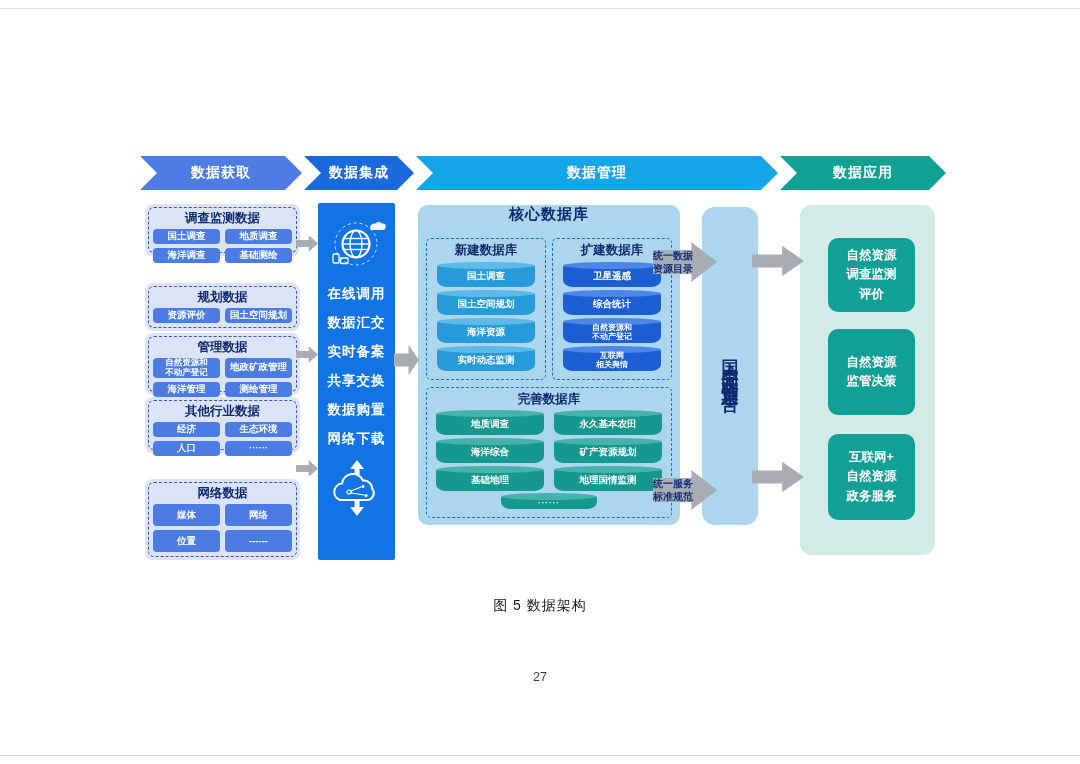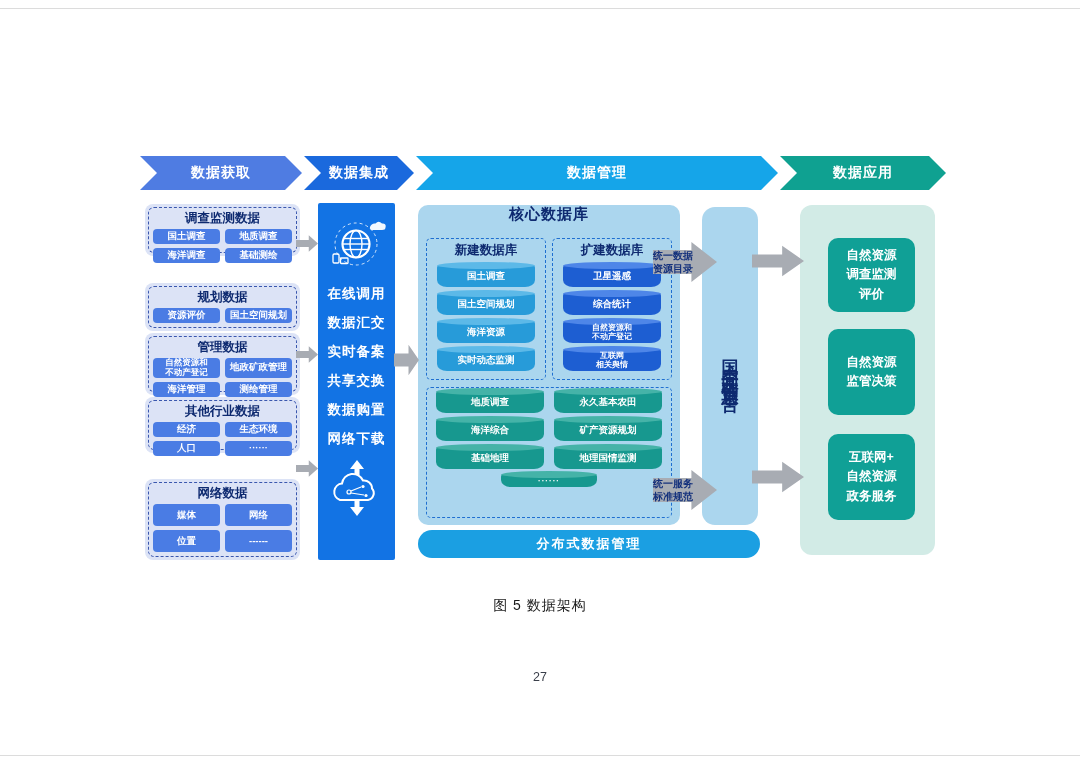--- a/index.html
+++ b/index.html
@@ -237,20 +237,21 @@
               <span class="cyl-t">自然资源和
 不动产登记</span>
             </div>
             <div class="cyl two" style="--c: #1d5ed2; --t: #4e86e8;">
               <span class="cyl-t">互联网
 相关舆情</span>
             </div>
           </div>
       </div>
       <div class="dbbox db-per">
+        <div class="db-title">完善数据库</div>
         <div class="per-grid" id="per-grid">
             <div class="cyl" style="--c: #17988f; --t: #45b3a8;">
               <span class="cyl-t">地质调查</span>
             </div>
             <div class="cyl" style="--c: #17988f; --t: #45b3a8;">
               <span class="cyl-t">永久基本农田</span>
             </div>
             <div class="cyl" style="--c: #17988f; --t: #45b3a8;">
               <span class="cyl-t">海洋综合</span>
             </div>
@@ -265,21 +266,20 @@
             </div>
           </div>
         <div class="mini-slot" id="mini-slot">
             <div class="cyl" style="--c: #17988f; --t: #45b3a8;">
               <span class="cyl-t">······</span>
             </div>
           </div>
       </div>
     </div>
 
-    <div class="bar">分布式数据管理</div>
 
     <div class="platform">
       <div class="vtext">国土空间基础信息平台</div>
     </div>
 
     <div class="mint" id="mint">
         <div class="app app0">自然资源
 调查监测
 评价</div>
         <div class="app app1">自然资源

